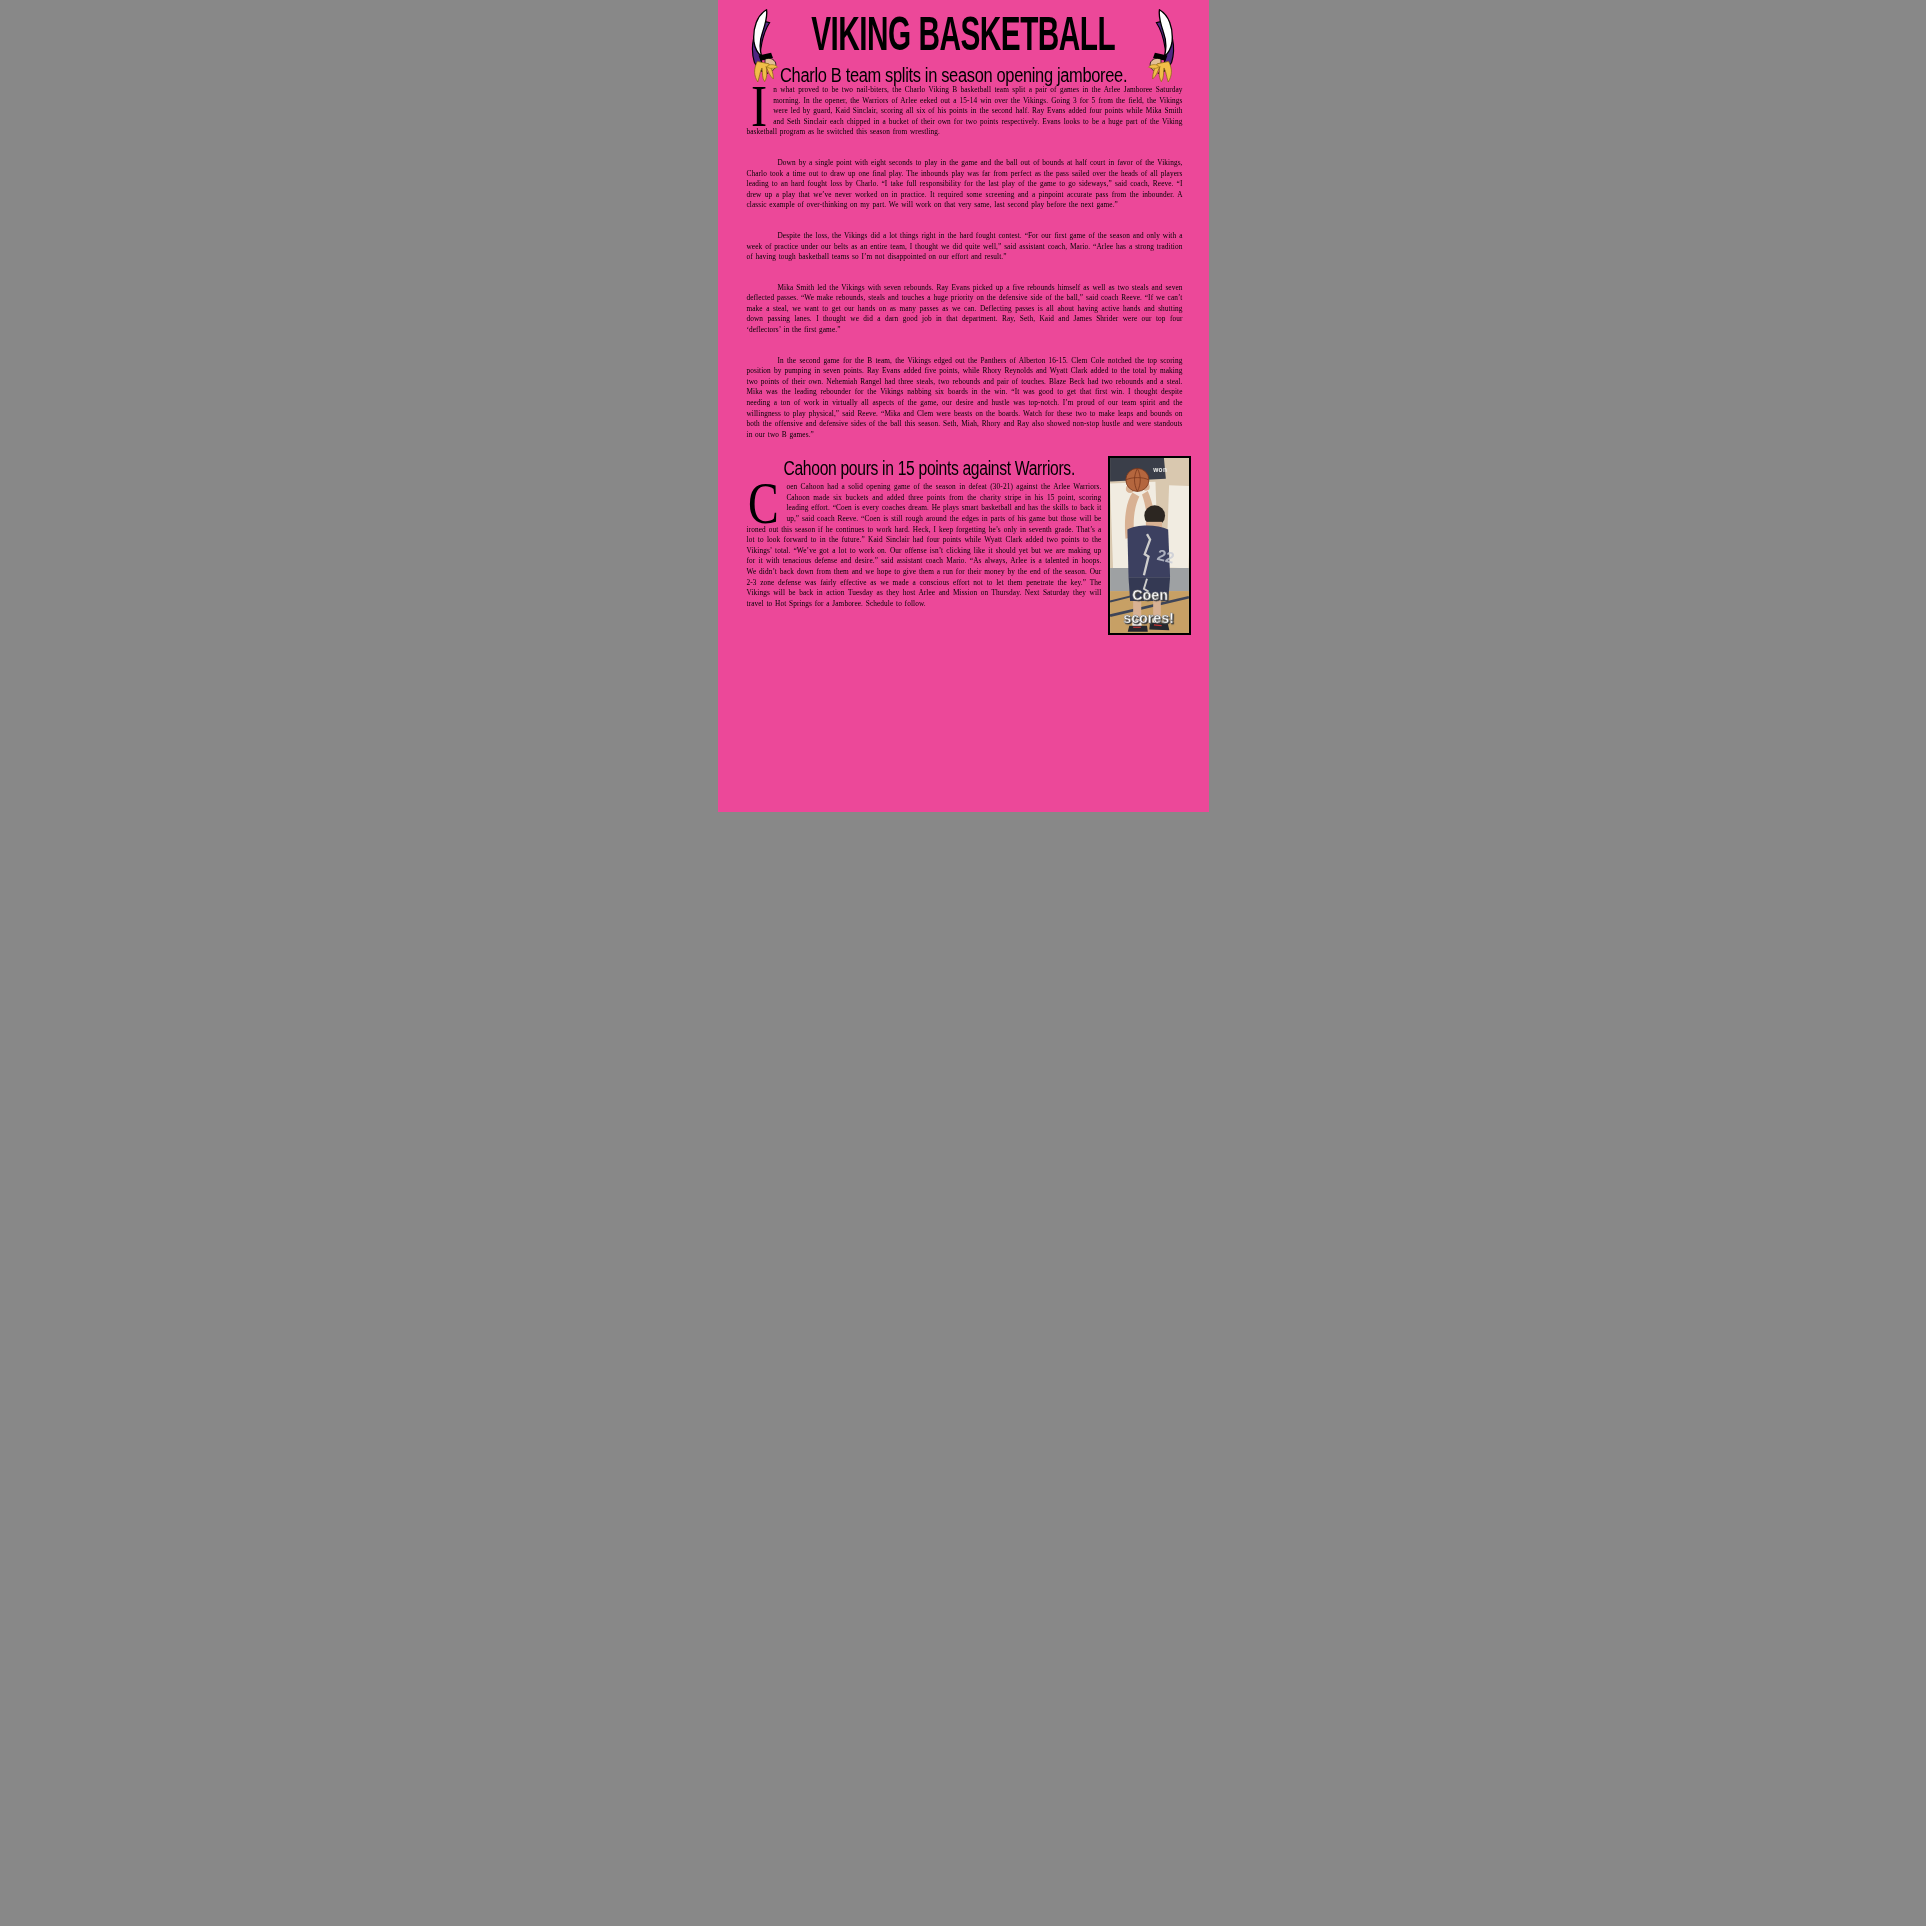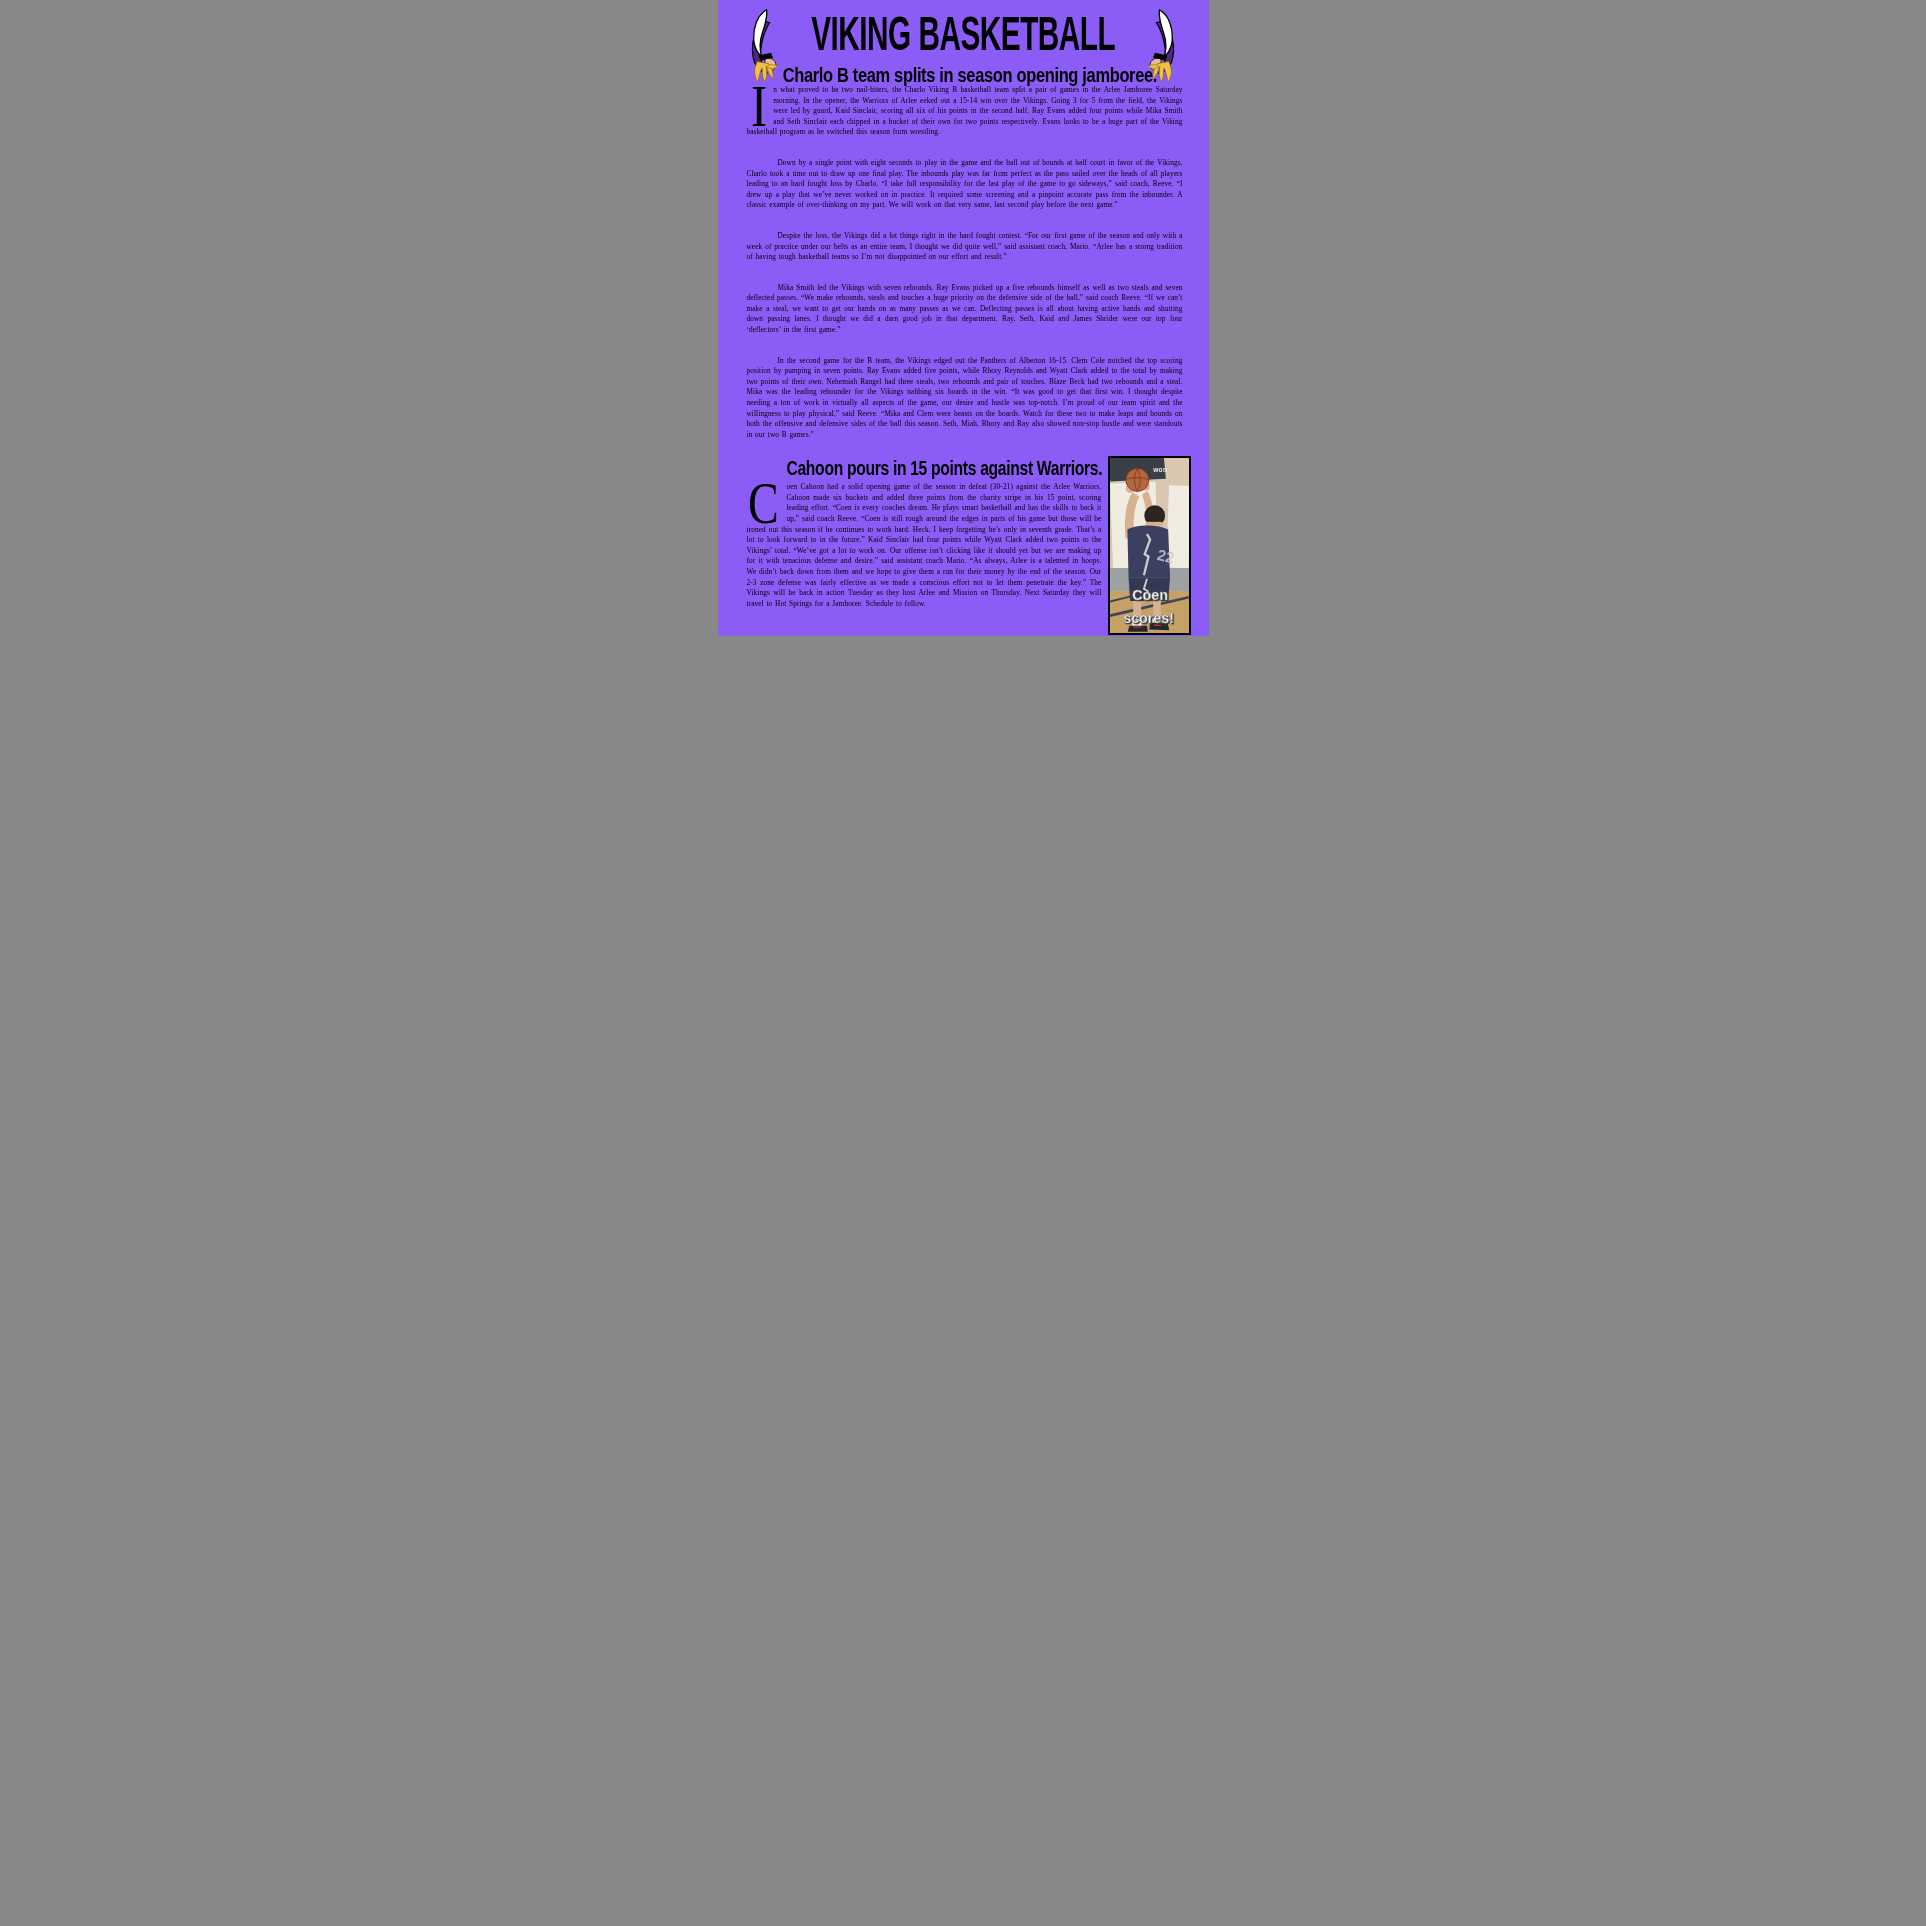--- a/index.html
+++ b/index.html
@@ -1,33 +1,33 @@
 <!DOCTYPE html>
 <html style="font-size:6.2px"><head>
 <meta charset="utf-8">
 <style>
   html,body{margin:0;padding:0;background:#888;}
   .page{
-    width:491px;height:636px;position:relative;background:#8b5cf6;
+    width:491px;height:812px;position:relative;background:#ec4899;
     margin:0 auto;font-family:"Liberation Serif",serif;color:#000;overflow:hidden;
   }
   
   .masthead{position:relative;height:65px;}
   .logo{position:absolute;top:8.5px;width:35px;height:75px;}
   .logo.left{left:28.5px;}
   .logo.right{right:28.5px;transform:scaleX(-1);}
   .page-title{
     margin:0;padding-top:7.7px;text-align:center;
     font-family:"Liberation Sans",sans-serif;font-weight:bold;font-size:48px;line-height:1.08;
     white-space:nowrap;
   }
   .page-title .squeeze{display:inline-block;transform:scaleX(0.62);transform-origin:50% 50%;letter-spacing:-0.8px;}
   
   .headline{
-    text-align:left;font-family:"Liberation Sans",sans-serif;font-weight:bold;
+    text-align:left;font-family:"Liberation Sans",sans-serif;font-weight:normal;
     font-size:19.6px;line-height:1.02;margin:0;white-space:nowrap;
   }
   .headline .squeeze{display:inline-block;transform:scaleX(0.84);transform-origin:50% 50%;letter-spacing:-0.4px;}
   .headline.second .squeeze{transform:scaleX(0.80);}
   
   .content{padding:0 26px 0 29px;}
   p.body{
     margin:0;font-size:7.3px;line-height:10.6px;text-align:justify;
     letter-spacing:0.1px;word-spacing:0.8px;
   }

